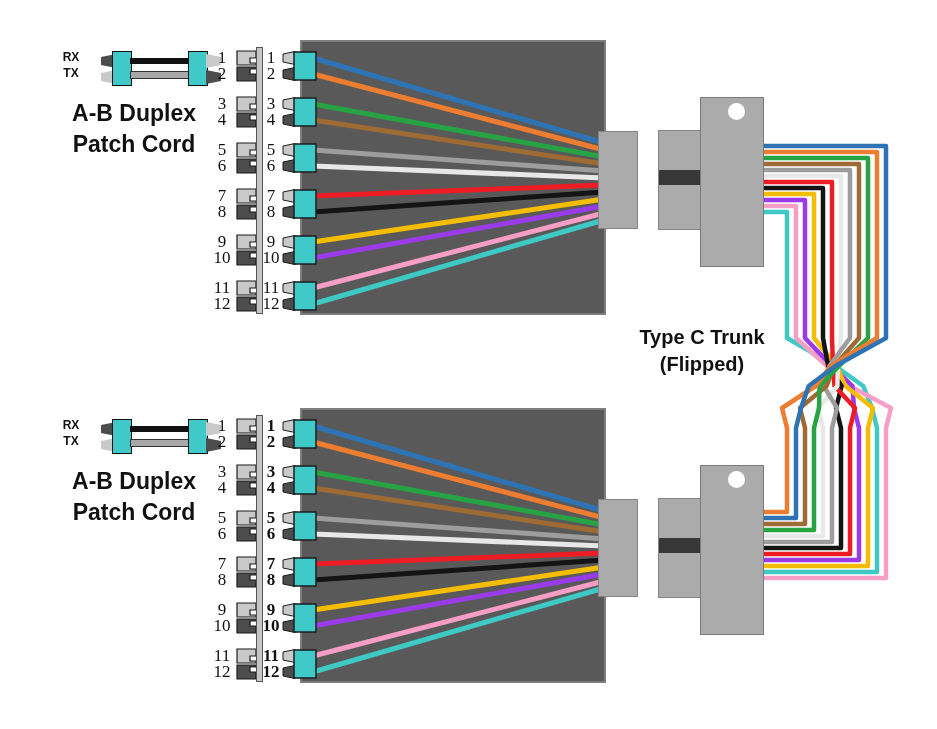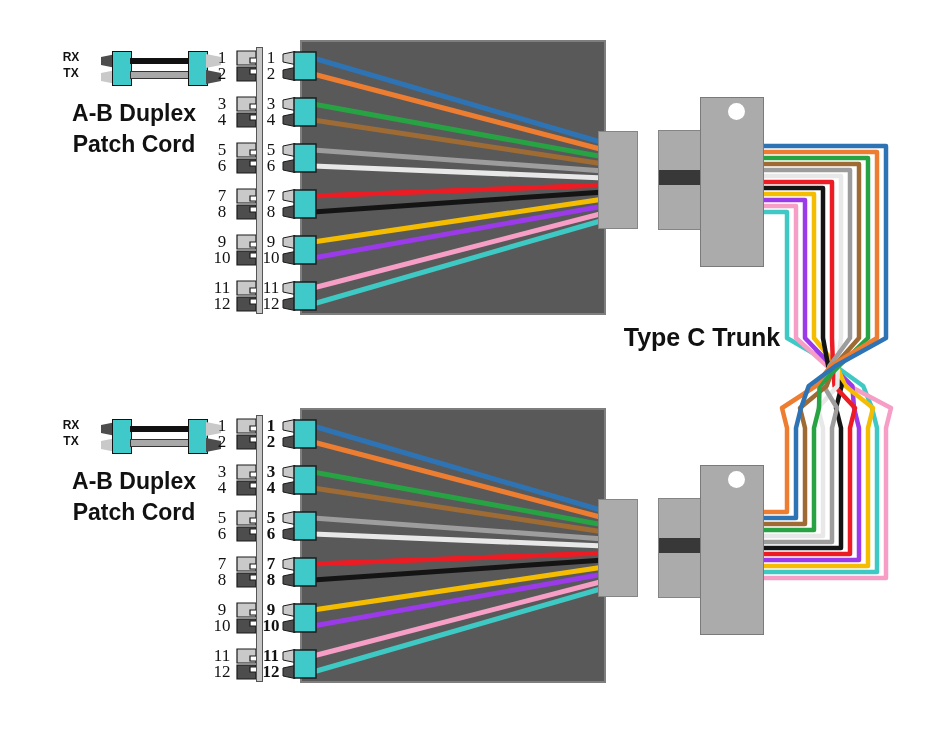--- a/index.html
+++ b/index.html
@@ -31,21 +31,21 @@
   .pc-plug{width:20px;height:35px;background:var(--c-teal);border:1.5px solid #111;z-index:3;}
   .pc-cable-rx{left:130px;top:calc(58px + var(--oy));width:60px;height:6px;
                background:var(--c-cable-rx);z-index:3;}
   .pc-cable-tx{left:130px;top:calc(71px + var(--oy));width:60px;height:8px;
                background:var(--c-cable-tx);border:1.5px solid #333;z-index:3;}
   
   .rxtx{width:30px;text-align:center;font-size:12px;font-weight:bold;color:#111;z-index:4;}
   .pc-title{left:38px;top:calc(98px + var(--oy));width:192px;text-align:center;
             font-size:23px;line-height:31px;font-weight:bold;color:#111;z-index:4;}
   .trunk-title{left:612px;top:324px;width:180px;text-align:center;
-               font-size:25px;line-height:27px;font-weight:bold;color:#111;z-index:4;}
+               font-size:20px;line-height:27px;font-weight:bold;color:#111;z-index:4;}
   
   .numcol{z-index:4;}
   .numcell{position:absolute;width:100%;text-align:center;height:16px;line-height:16px;
            font-family:"Liberation Serif",serif;font-size:17px;color:#111;}
   .numcol.bold .numcell{font-weight:bold;}
   #wires{position:absolute;left:0;top:0;z-index:2;}
 </style>
 </head>
 <body style="--c-teal: #3fc9c9; --c-cassette: #595959; --c-metal: #ababab; --c-stripe: #383838; --c-lc-light: #c9c9c9; --c-lc-dark: #4d4d4d; --c-bar: #c6c6c6; --c-cable-rx: #111111; --c-cable-tx: #a8a8a8;">
 
@@ -207,20 +207,21 @@
   <div class="abs adapter">
     <div class="abs adapter-stripe"></div>
   </div>
   <div class="abs trunk-body">
     <div class="abs pin-hole"></div>
   </div>
 </div>
 
 <div class="abs trunk-title">
   <div>Type C Trunk</div>
+  <div>(Flipped)</div>
 </div>
 
 <div class="sec-bot">
   <div class="abs rxtx" style="left:56px;top:calc(50px + var(--oy));">RX</div>
   <div class="abs rxtx" style="left:56px;top:calc(66px + var(--oy));">TX</div>
 
   <div class="abs boot l dark" style="left:101px;top:calc(54px + var(--oy));"></div>
   <div class="abs boot l light" style="left:101px;top:calc(70px + var(--oy));"></div>
   <div class="abs pc-plug" style="left:112px;top:calc(51px + var(--oy));"></div>
   <div class="abs pc-cable-rx"></div>

